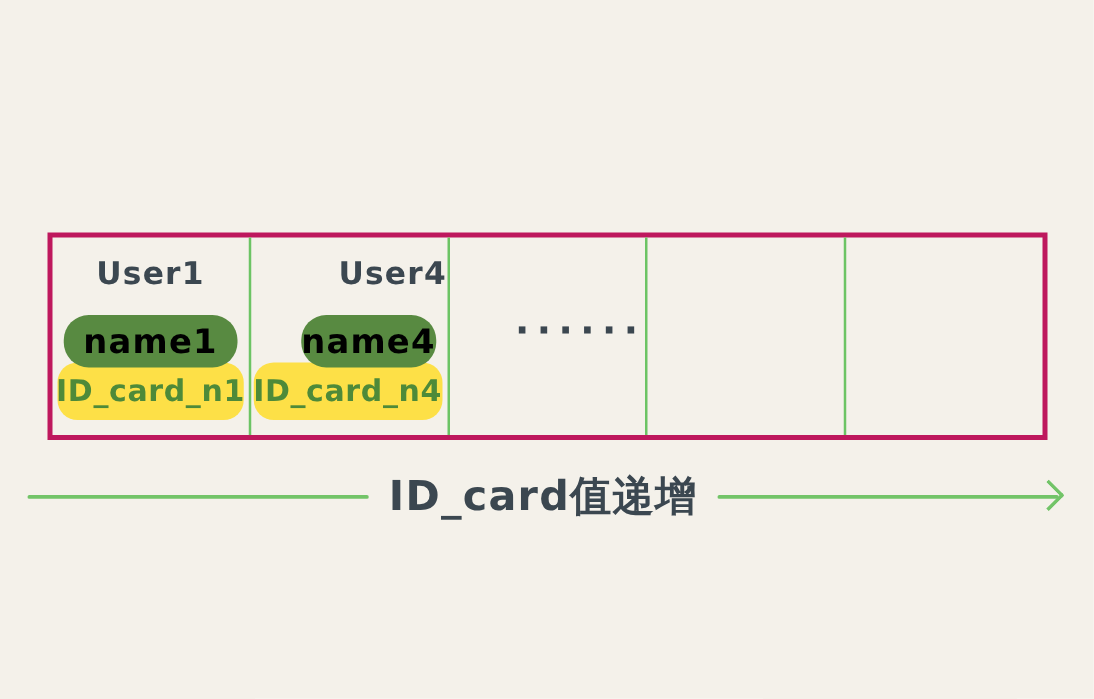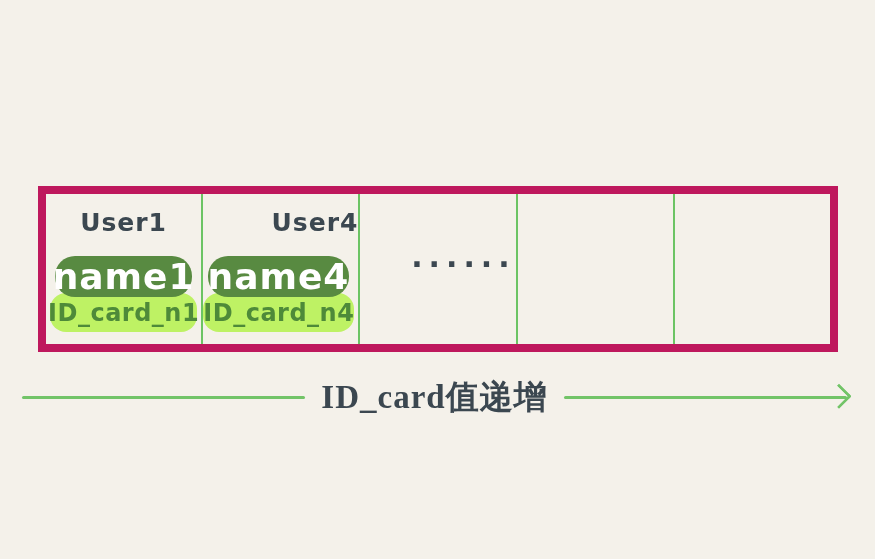--- a/index.html
+++ b/index.html
@@ -14,21 +14,21 @@
     overflow: hidden;
     font-family: "DejaVu Sans", sans-serif;
   }
   .user-table {
     position: absolute;
     left: 38px;
     top: 186px;
     width: 800px;
     height: 166px;
     display: flex;
-    border: 8px solid #be185d;
+    border: 4px solid #be185d;
     box-sizing: border-box;
   }
   .cell {
     flex: 1 1 0;
     display: flex;
     flex-direction: column;
     box-sizing: border-box;
     min-width: 0;
   }
   .cell + .cell {
@@ -52,31 +52,31 @@
     box-sizing: border-box;
     white-space: nowrap;
   }
   .badge-dark {
     position: relative;
     z-index: 2;
     margin: 16px 9px 0 9px;
     height: 46px;
     border-radius: 20px;
     background: #588a41;
-    color: #ffffff;
-    font-size: 36px;
+    color: #000000;
+    font-size: 27px;
     letter-spacing: 1px;
   }
   .badge-light {
     position: relative;
     z-index: 1;
     margin: -4px 4px 12px 4px;
     height: 50px;
     border-radius: 16px;
-    background: #bef264;
+    background: #fde047;
     color: #4e8a39;
     font-size: 24px;
     letter-spacing: 0.5px;
   }
   .ellipsis-cell {
     align-items: center;
     justify-content: center;
   }
   .ellipsis-dots {
     font-size: 30px;
@@ -101,21 +101,20 @@
     border-radius: 2px;
     position: relative;
   }
   .arrow-label {
     font-size: 33px;
     font-weight: bold;
     color: #3b4750;
     padding: 0 16px;
     white-space: nowrap;
     letter-spacing: 1px;
-    font-family: Liberation Serif, serif;
   }
   .arrow-head {
     position: absolute;
     right: -1px;
     top: 50%;
     width: 15px;
     height: 15px;
     border-top: 3px solid #72c468;
     border-right: 3px solid #72c468;
     transform: translateY(-54%) rotate(45deg);

